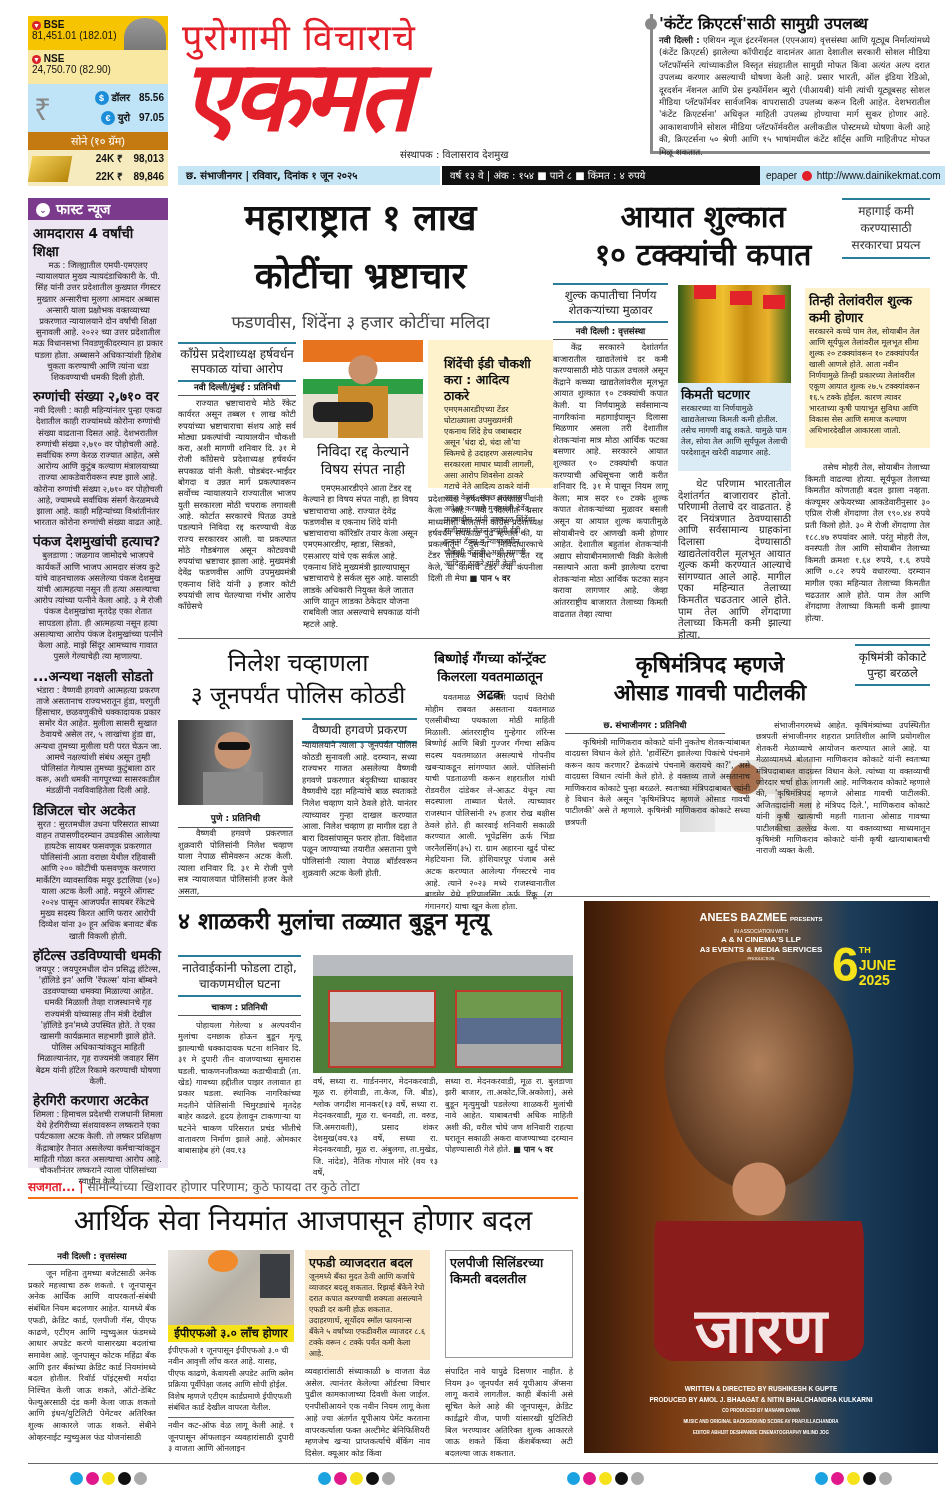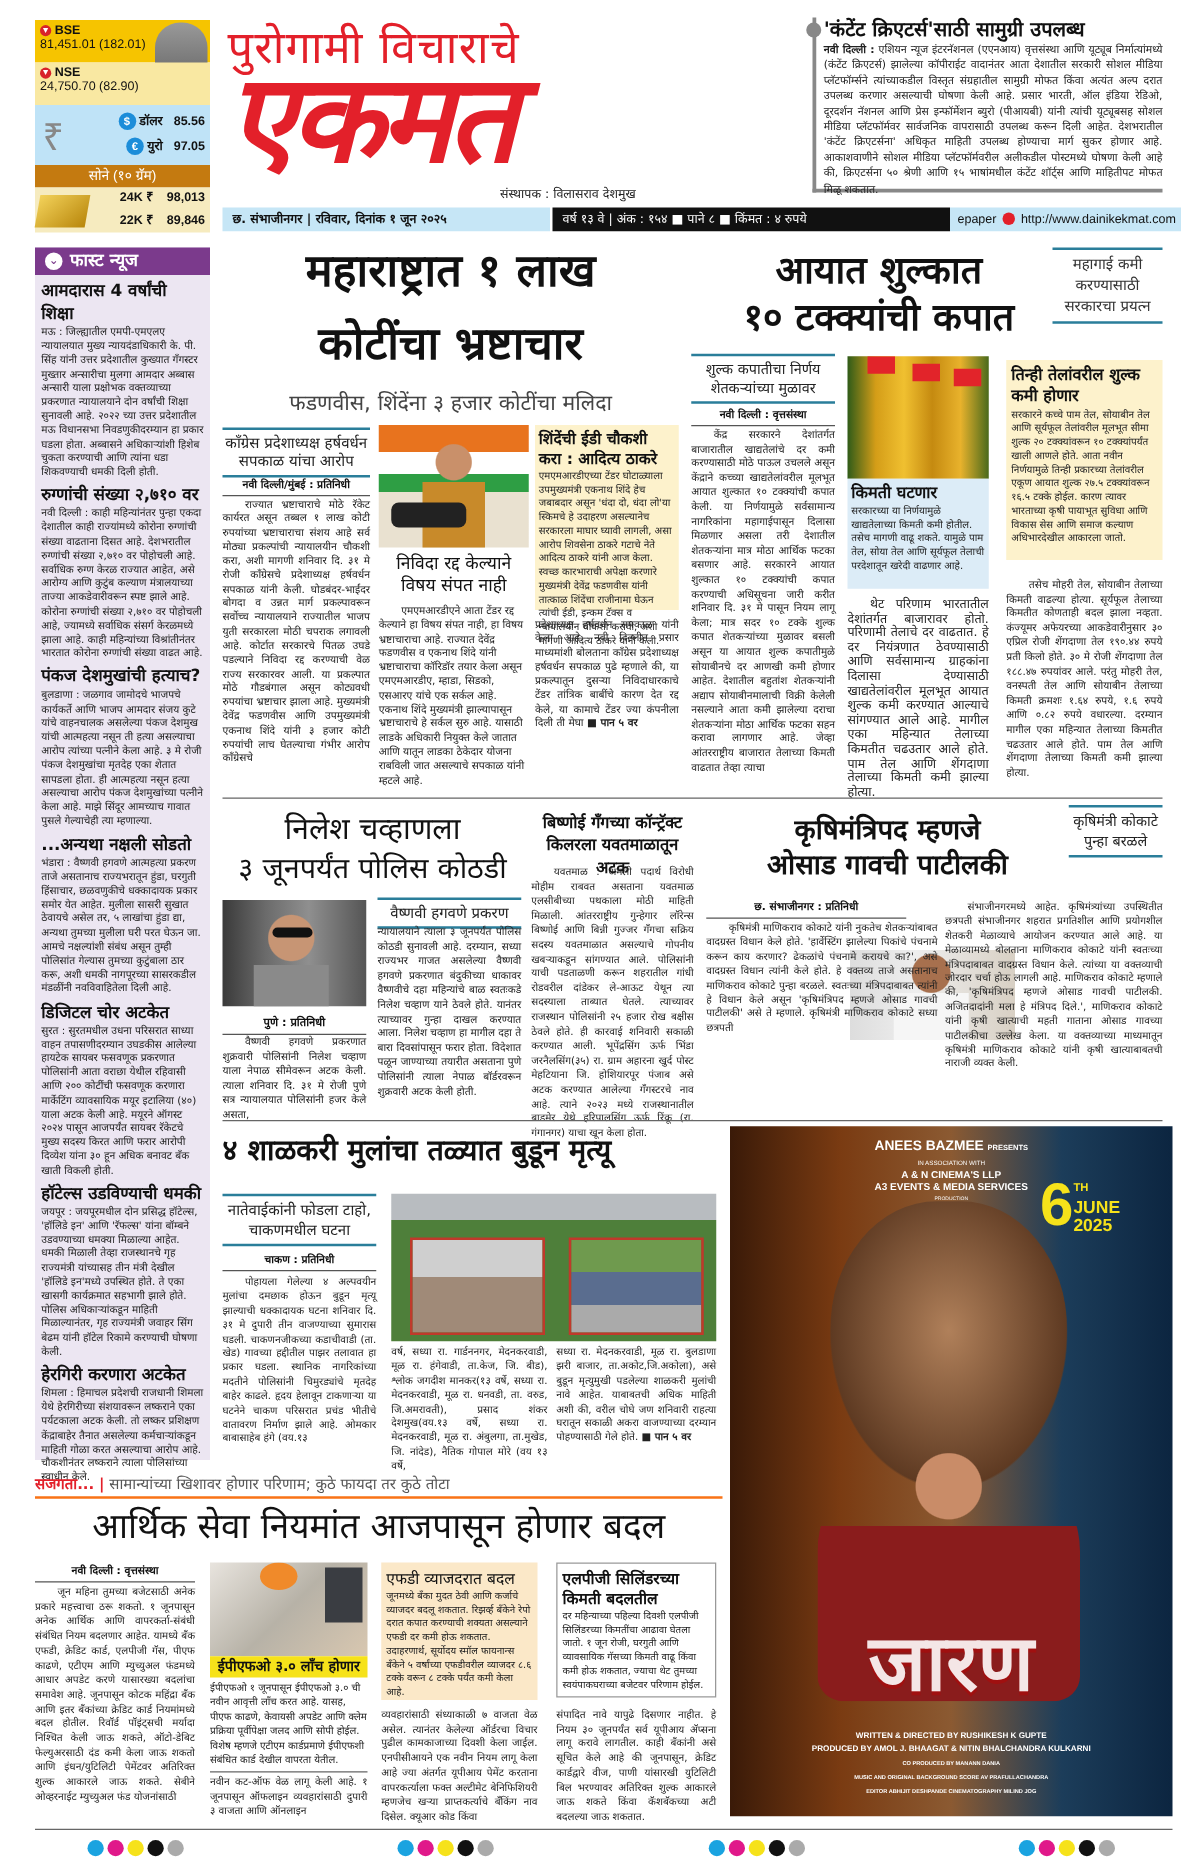--- a/index.html
+++ b/index.html
@@ -32,21 +32,21 @@
 #top-news{left:650px;top:14px;width:280px;height:140px;border-left:3px solid #888;border-bottom:3px solid #888;padding-left:6px}
 #top-news h3{font-size:16px;line-height:20px;font-weight:bold}
 #top-news .body-text{font-size:8.6px;line-height:12.4px}
 .bullet-dot{position:absolute;left:-8px;top:4px;width:12px;height:12px;border-radius:50%;background:#888}
 
 #fast{left:28px;top:198px;width:140px;height:970px;background:#ece6f2}
 #fast-head{background:#7b3a8c;color:#fff;font-size:14px;font-weight:bold;height:22px;line-height:22px;padding-left:8px}
 .chev-icon{display:inline-block;width:14px;height:14px;border-radius:50%;background:#fff;color:#7b3a8c;font-size:9px;line-height:14px;text-align:center;margin-right:6px;vertical-align:middle}
 .fn-item{padding:0 5px}
 .fn-item h4{font-size:13.5px;line-height:18px;font-weight:bold;margin-top:4px}
-.fn-item .body-text{font-size:8.3px;line-height:11.2px;text-align:left}
+.fn-item .body-text{font-size:8.3px;line-height:11.2px;text-align:center}
 
 .hl{font-weight:bold;text-align:center;color:#111}
 .photo{position:absolute;overflow:hidden}
 .box-yellow{position:absolute;background:#fdf2cc}
 .cmyk{position:absolute;display:flex;gap:3px}
 .cmyk span{display:block;width:13px;height:13px;border-radius:50%}
 </style>
 </head>
 <body>
 
@@ -143,21 +143,21 @@
     <p>राज्यात भ्रष्टाचाराचे मोठे रॅकेट कार्यरत असून तब्बल १ लाख कोटी रुपयांच्या भ्रष्टाचाराचा संशय आहे सर्व मोठ्या प्रकल्पांची न्यायालयीन चौकशी करा, अशी मागणी शनिवार दि. ३१ मे रोजी काँग्रेसचे प्रदेशाध्यक्ष हर्षवर्धन सपकाळ यांनी केली. घोडबंदर-भाईंदर बोगदा व उन्नत मार्ग प्रकल्पावरून सर्वोच्च न्यायालयाने राज्यातील भाजप युती सरकारला मोठी चपराक लगावली आहे. कोर्टात सरकारचे पितळ उघडे पडल्याने निविदा रद्द करण्याची वेळ राज्य सरकारवर आली. या प्रकल्पात मोठे गौडबंगाल असून कोट्यवधी रुपयांचा भ्रष्टाचार झाला आहे. मुख्यमंत्री देवेंद्र फडणवीस आणि उपमुख्यमंत्री एकनाथ शिंदे यांनी ३ हजार कोटी रुपयांची लाच घेतल्याचा गंभीर आरोप काँग्रेसचे</p>
   </div>
 <div class="photo" style="left:303px;top:340px;width:120px;height:98px;background:linear-gradient(180deg,#e8731e 0 22%,#fff 22% 40%,#2e9e44 40% 55%,#e9e1d0 55%)">
   <div class="abs" style="left:35px;top:10px;width:50px;height:90px;background:radial-gradient(circle at 50% 22%,#c9906a 0 14px,transparent 15px),linear-gradient(#0000 40%,#c88a2a 40%)"></div>
   <div class="abs" style="left:10px;top:62px;width:60px;height:20px;background:#222;border-radius:6px"></div>
 </div>
 <div class="abs hl" style="left:303px;top:442px;width:120px;font-size:14px;line-height:18px;font-weight:normal">निविदा रद्द केल्याने विषय संपत नाही</div>
 <div class="abs body-text" style="left:303px;top:483px;width:120px;font-size:8.4px;line-height:11.3px;text-align:left">
     <p>एमएमआरडीएने आता टेंडर रद्द केल्याने हा विषय संपत नाही, हा विषय भ्रष्टाचाराचा आहे. राज्यात देवेंद्र फडणवीस व एकनाथ शिंदे यांनी भ्रष्टाचाराचा कॉरिडॉर तयार केला असून एमएमआरडीए, म्हाडा, सिडको, एसआरए यांचे एक सर्कल आहे. एकनाथ शिंदे मुख्यमंत्री झाल्यापासून भ्रष्टाचाराचे हे सर्कल सुरु आहे. यासाठी लाडके अधिकारी नियुक्त केले जातात आणि यातून लाडका ठेकेदार योजना राबविली जात असल्याचे सपकाळ यांनी म्हटले आहे.</p>
   </div>
-<div class="box-yellow" style="left:428px;top:340px;width:115px;height:148px;padding:3px">
+<div class="box-yellow" style="left:428px;top:340px;width:125px;height:148px;padding:16px">
     <div style="font-weight:bold;font-size:12.5px;line-height:16px">शिंदेंची ईडी चौकशी करा : आदित्य ठाकरे</div>
     <div class="body-text" style="font-size:8px;line-height:11px;text-align:left">एमएमआरडीएच्या टेंडर घोटाळ्याला उपमुख्यमंत्री एकनाथ शिंदे हेच जबाबदार असून 'धंदा दो, धंदा लो'या स्किमचे हे उदाहरण असल्यानेच सरकारला माघार घ्यावी लागली, असा आरोप शिवसेना ठाकरे गटाचे नेते आदित्य ठाकरे यांनी आज केला. स्वच्छ कारभाराची अपेक्षा करणारे मुख्यमंत्री देवेंद्र फडणवीस यांनी तात्काळ शिंदेंचा राजीनामा घेऊन त्यांची ईडी, इन्कम टॅक्स व न्यायालयीन चौकशी करावी, अशी मागणी आदित्य ठाकरे यांनी केली.</div>
   </div>
 <div class="abs body-text" style="left:428px;top:494px;width:115px;font-size:8.4px;line-height:11.3px"><span>प्रदेशाध्यक्ष हर्षवर्धन सपकाळ यांनी केला आहे. नवी दिल्लीत प्रसार माध्यमांशी बोलताना काँग्रेस प्रदेशाध्यक्ष हर्षवर्धन सपकाळ पुढे म्हणाले की, या प्रकल्पातून दुसऱ्या निविदाधारकाचे टेंडर तांत्रिक बाबींचे कारण देत रद्द केले, या कामाचे टेंडर ज्या कंपनीला दिली ती मेघा</span> <b>■ पान ५ वर</b></div>
 
 <div class="abs hl" style="left:553px;top:198px;width:300px;font-size:30px;line-height:38px">आयात शुल्कात</div>
 <div class="abs hl" style="left:553px;top:236px;width:300px;font-size:30px;line-height:38px">१० टक्क्यांची कपात</div>
 <div class="abs sub-head" style="left:842px;top:198px;width:88px;font-size:12px;line-height:17px;color:#333">महागाई कमी करण्यासाठी सरकारचा प्रयत्न</div>
 <div class="abs sub-head" style="left:553px;top:283px;width:115px;font-size:11.5px;line-height:15px">शुल्क कपातीचा निर्णय शेतकऱ्यांच्या मुळावर</div>
 <div class="abs dateline" style="left:553px;top:322px;width:115px;font-size:8.5px">नवी दिल्ली : वृत्तसंस्था</div>
@@ -265,27 +265,26 @@
     <p>जून महिना तुमच्या बजेटसाठी अनेक प्रकारे महत्त्वाचा ठरू शकतो. १ जूनपासून अनेक आर्थिक आणि वापरकर्ता-संबंधी संबंधित नियम बदलणार आहेत. यामध्ये बँक एफडी, क्रेडिट कार्ड, एलपीजी गॅस, पीएफ काढणे, एटीएम आणि म्युच्युअल फंडमध्ये आधार अपडेट करणे यासारख्या बदलांचा समावेश आहे. जूनपासून कोटक महिंद्रा बँक आणि इतर बँकांच्या क्रेडिट कार्ड नियमांमध्ये बदल होतील. रिवॉर्ड पॉइंट्सची मर्यादा निश्चित केली जाऊ शकते, ऑटो-डेबिट फेल्युअरसाठी दंड कमी केला जाऊ शकतो आणि इंधन/युटिलिटी पेमेंटवर अतिरिक्त शुल्क आकारले जाऊ शकते. सेबीने ओव्हरनाईट म्युच्युअल फंड योजनांसाठी</p>
   </div>
 <div class="photo" style="left:168px;top:1250px;width:126px;height:75px;background:linear-gradient(135deg,#e8e4de,#b7b2a7 50%,#d8c7b0)">
   <div class="abs" style="left:40px;top:0;width:30px;height:22px;border-radius:50%;background:#f08a2a"></div>
   <div class="abs" style="left:92px;top:4px;width:30px;height:44px;background:#3a3d42"></div>
 </div>
 <div class="abs" style="left:168px;top:1325px;width:126px;background:#f6e21a;font-weight:bold;font-size:11.5px;line-height:17px;text-align:center">ईपीएफओ ३.० लॉंच होणार</div>
 <div class="abs body-text" style="left:168px;top:1345px;width:126px;font-size:8px;line-height:11.4px;text-align:left;border-bottom:1px solid #666;padding-bottom:4px">ईपीएफओ १ जूनपासून ईपीएफओ ३.० ची नवीन आवृत्ती लॉंच करत आहे. यासह, पीएफ काढणे, केवायसी अपडेट आणि क्लेम प्रक्रिया पूर्वीपेक्षा जलद आणि सोपी होईल. विशेष म्हणजे एटीएम कार्डप्रमाणे ईपीएफशी संबंधित कार्ड देखील वापरता येतील.</div>
 <div class="abs body-text" style="left:168px;top:1420px;width:126px;font-size:8.2px;line-height:11.7px"><span>नवीन कट-ऑफ वेळ लागू केली आहे. १ जूनपासून ऑफलाइन व्यवहारांसाठी दुपारी ३ वाजता आणि ऑनलाइन</span></div>
 <div class="box-yellow" style="left:305px;top:1250px;width:125px;height:110px;padding:4px;background:#fbe8c8">
-    <div style="font-weight:normal;font-size:12.5px;line-height:17px">एफडी व्याजदरात बदल</div>
+    <div style="font-weight:bold;font-size:12.5px;line-height:17px">एफडी व्याजदरात बदल</div>
     <div class="body-text" style="font-size:7.8px;line-height:11px;text-align:left">जूनमध्ये बँका मुदत ठेवी आणि कर्जाचे व्याजदर बदलू शकतात. रिझर्व्ह बँकेने रेपो दरात कपात करण्याची शक्यता असल्याने एफडी दर कमी होऊ शकतात. उदाहरणार्थ, सूर्योदय स्मॉल फायनान्स बँकेने ५ वर्षांच्या एफडीवरील व्याजदर ८.६ टक्के वरून ८ टक्के पर्यंत कमी केला आहे.</div>
   </div>
 <div class="abs body-text" style="left:305px;top:1366px;width:125px;font-size:8.2px;line-height:11.7px"><span>व्यवहारांसाठी संध्याकाळी ७ वाजता वेळ असेल. त्यानंतर केलेल्या ऑर्डरचा विचार पुढील कामकाजाच्या दिवशी केला जाईल. एनपीसीआयने एक नवीन नियम लागू केला आहे ज्या अंतर्गत यूपीआय पेमेंट करताना वापरकर्त्याला फक्त अल्टीमेट बेनिफिशियरी म्हणजेच खऱ्या प्राप्तकर्त्याचे बँकिंग नाव दिसेल. क्यूआर कोड किंवा</span></div>
 <div class="abs" style="left:445px;top:1250px;width:128px;height:108px;padding:4px;border:1px solid #999">
     <div style="font-weight:bold;font-size:12.5px;line-height:16px">एलपीजी सिलिंडरच्या किमती बदलतील</div>
-    <div class="body-text" style="font-size:7.8px;line-height:11px;text-align:left">दर महिन्याच्या पहिल्या दिवशी एलपीजी सिलिंडरच्या किमतींचा आढावा घेतला जातो. १ जून रोजी, घरगुती आणि व्यावसायिक गॅसच्या किमती वाढू किंवा कमी होऊ शकतात, ज्याचा थेट तुमच्या स्वयंपाकघराच्या बजेटवर परिणाम होईल.</div>
   </div>
 <div class="abs body-text" style="left:445px;top:1366px;width:128px;font-size:8.2px;line-height:11.7px"><span>संपादित नावे यापुढे दिसणार नाहीत. हे नियम ३० जूनपर्यंत सर्व यूपीआय ॲप्सना लागू करावे लागतील. काही बँकांनी असे सूचित केले आहे की जूनपासून, क्रेडिट कार्डद्वारे वीज, पाणी यांसारखी युटिलिटी बिल भरण्यावर अतिरिक्त शुल्क आकारले जाऊ शकते किंवा कॅशबॅकच्या अटी बदलल्या जाऊ शकतात.</span></div>
 
 <div class="hr" style="left:28px;top:1463px;width:910px"></div>
 
 <div class="cmyk" style="left:70px;top:1472px">
     <span style="background:#1aa3e0"></span>
     <span style="background:#e0188a"></span>
     <span style="background:#f6e21a"></span>
     <span style="background:#111"></span>

